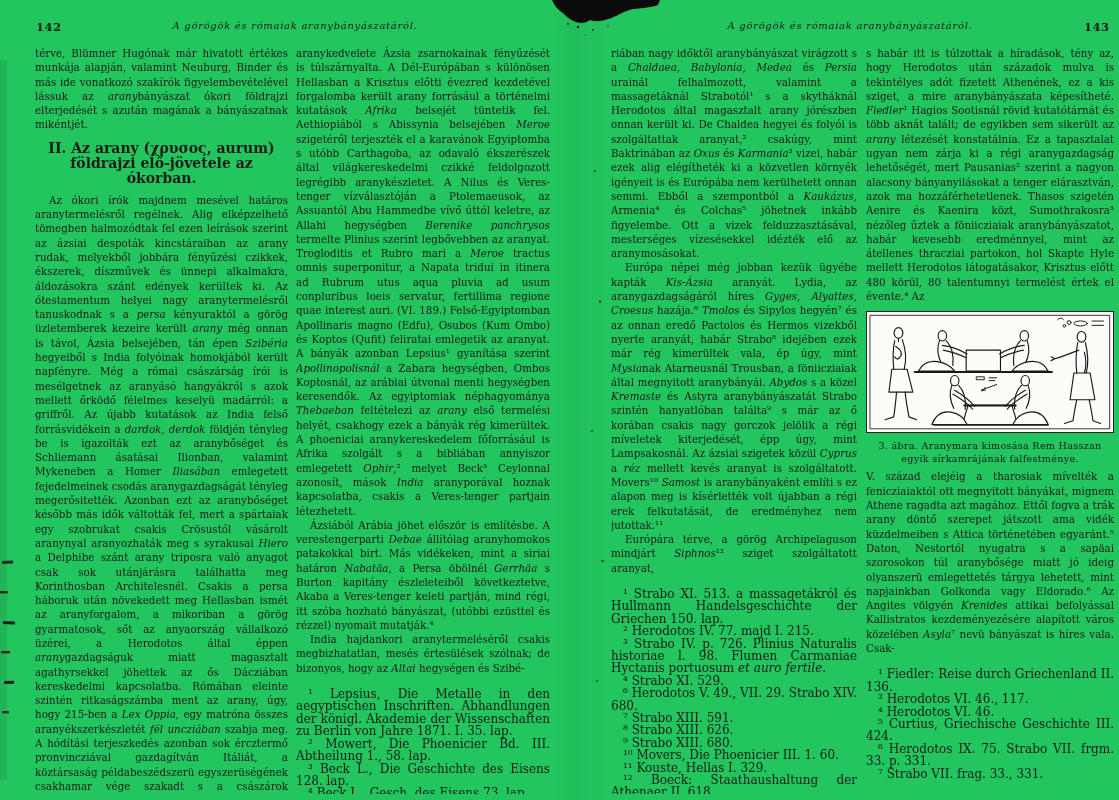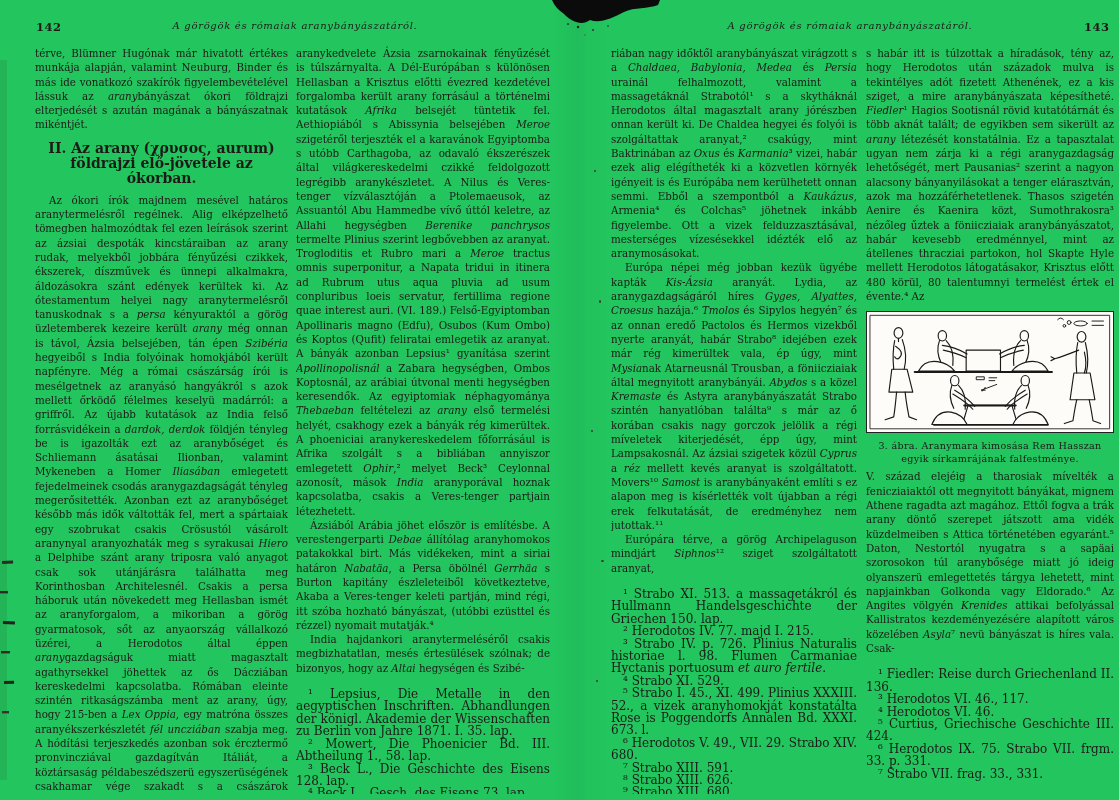--- a/index.html
+++ b/index.html
@@ -92,21 +92,20 @@
     <div>
         <p class="para noindent">riában nagy időktől aranybányászat virágzott s a <i>Chaldaea, Babylonia, Medea</i> és <i>Persia</i> urainál felhalmozott, valamint a massagetáknál Strabotól¹ s a skytháknál Herodotos által magasztalt arany jórészben onnan került ki. De Chaldea hegyei és folyói is szolgáltattak aranyat,² csakúgy, mint Baktrinában az <i>Oxus</i> és <i>Karmania</i>³ vizei, habár ezek alig elégítheték ki a közvetlen környék igényeit is és Európába nem kerülhetett onnan semmi. Ebből a szempontból a <i>Kaukázus</i>, Armenia⁴ és Colchas⁵ jöhetnek inkább figyelembe. Ott a vizek felduzzasztásával, mesterséges vízesésekkel idézték elő az aranymosásokat.</p>
         <p class="para">Európa népei még jobban kezük ügyébe kapták <i>Kis-Ázsia</i> aranyát. Lydia, az aranygazdagságáról híres <i>Gyges, Alyattes, Croesus</i> hazája.⁶ <i>Tmolos</i> és Sipylos hegyén⁷ és az onnan eredő Pactolos és Hermos vizekből nyerte aranyát, habár Strabo⁸ idejében ezek már rég kimerültek vala, ép úgy, mint <i>Mysia</i>nak Atarneusnál Trousban, a föniicziaiak által megnyitott aranybányái. <i>Abydos</i> s a közel <i>Kremaste</i> és Astyra aranybányászatát Strabo szintén hanyatlóban találta⁹ s már az ő korában csakis nagy gorczok jelölik a régi míveletek kiterjedését, épp úgy, mint Lampsakosnál. Az ázsiai szigetek közül <i>Cyprus</i> a <i>réz</i> mellett kevés aranyat is szolgáltatott. Movers¹⁰ <i>Samost</i> is aranybányaként említi s ez alapon meg is kísérlették volt újabban a régi erek felkutatását, de eredményhez nem jutottak.¹¹</p>
         <p class="para">Európára térve, a görög Archipelaguson mindjárt <i>Siphnos</i>¹² sziget szolgáltatott aranyat,</p>
       </div>
     <div class="footnotes">
         <p class="footnote">¹ Strabo XI. 513. a massagetákról és Hullmann Handelsgeschichte der Griechen 150. lap.</p>
         <p class="footnote">² Herodotos IV. 77. majd I. 215.</p>
         <p class="footnote">³ Strabo IV. p. 726. Plinius Naturalis historiae l. 98. Flumen Carmaniae Hyctanis portuosum <i>et auro fertile</i>.</p>
         <p class="footnote">⁴ Strabo XI. 529.</p>
-        <p class="footnote">⁵ Strabo I. 45., XI. 499. Plinius XXXIII. 52., a vizek aranyhomokját konstatálta Rose is Poggendorfs Annalen Bd. XXXI. 673. l.</p>
         <p class="footnote">⁶ Herodotos V. 49., VII. 29. Strabo XIV. 680.</p>
         <p class="footnote">⁷ Strabo XIII. 591.</p>
         <p class="footnote">⁸ Strabo XIII. 626.</p>
         <p class="footnote">⁹ Strabo XIII. 680.</p>
         <p class="footnote">¹⁰ Movers, Die Phoenicier III. 1. 60.</p>
         <p class="footnote">¹¹ Kouste, Hellas I. 329.</p>
         <p class="footnote">¹² Boeck: Staathaushaltung der Athenaer II. 618.</p>
       </div>
   </div>
 

